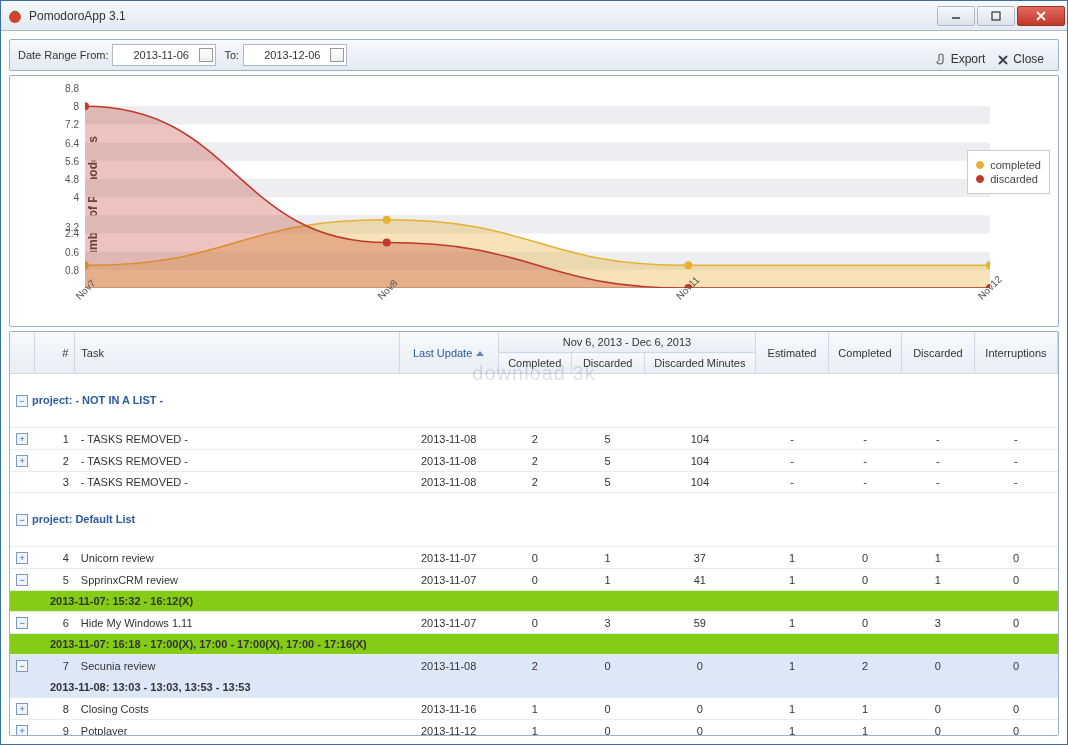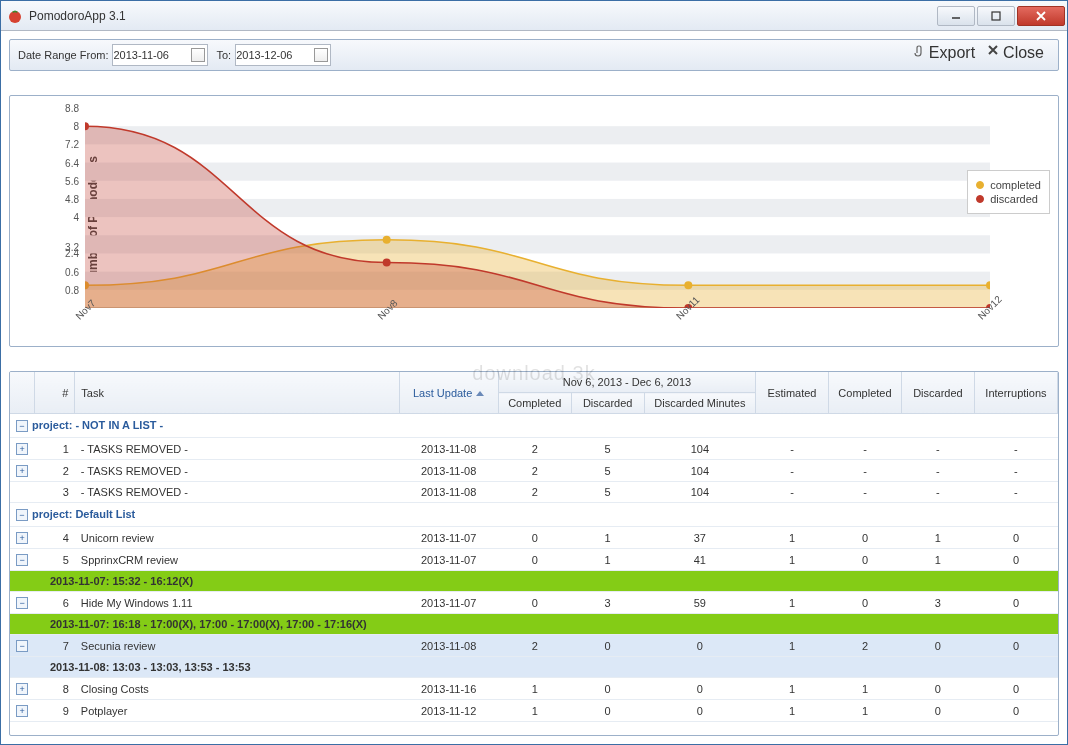--- a/index.html
+++ b/index.html
@@ -4,42 +4,42 @@
 <style>
   * { box-sizing: border-box; margin: 0; padding: 0; font-family: Tahoma, Arial, sans-serif; }
   body { background: #fff; width: 1068px; height: 745px; overflow: hidden; position: relative; }
   .window { width: 1068px; height: 745px; border: 1px solid #3b6ea5; background: #fff; display: flex; flex-direction: column; box-shadow: 0 0 6px rgba(0,0,0,0.3); }
   .titlebar { height: 30px; background: linear-gradient(#f7f9fc,#e3eaf3); border-bottom: 1px solid #b0b8c4; display: flex; align-items: center; padding: 0 2px 0 6px; font-size: 12px; color: #333; }
   .app-icon { width: 16px; height: 16px; margin-right: 6px; }
   .title-text { flex: 1; }
   .win-btn { width: 38px; height: 20px; border: 1px solid #b0b8c4; border-radius: 2px; background: linear-gradient(#f7f9fc,#dae2ec); margin-left: 2px; display: flex; align-items: center; justify-content: center; font-size: 11px; color: #333; cursor: pointer; }
   .win-btn.close { background: linear-gradient(#e36a5f,#c0392b); color: #fff; width: 48px; border-color: #a03224; }
   .win-btn.close svg path { stroke: #fff; }
-  .content { flex: 1; padding: 8px; display: flex; flex-direction: column; gap: 24px; overflow: hidden; }
+  .content { flex: 1; padding: 8px; display: flex; flex-direction: column; gap: 4px; overflow: hidden; }
   .toolbar { height: 32px; border: 1px solid #9cb0c9; background: linear-gradient(#f7f9fc,#e3eaf3); display: flex; align-items: center; padding: 0 8px; font-size: 11px; color: #333; border-radius: 2px; }
   .toolbar .label { margin-right: 4px; }
-  .date-input { width: 96px; height: 22px; border: 1px solid #b0b8c4; background: #fff; display: flex; align-items: center; padding: 0 0; font-size: 11px; margin-right: 8px; position: relative; }
+  .date-input { width: 104px; height: 22px; border: 1px solid #b0b8c4; background: #fff; display: flex; align-items: center; padding: 0 20px; font-size: 11px; margin-right: 8px; position: relative; }
   .date-input .cal { position: absolute; right: 2px; width: 14px; height: 14px; border: 1px solid #999; background: linear-gradient(#fff,#eee); }
   .spacer { flex: 1; }
-  .tool-btn { height: 22px; display: flex; align-items: flex-start; gap: 4px; padding: 0 6px; font-size: 16px; color: #333; cursor: pointer; }
+  .tool-btn { height: 22px; display: flex; align-items: flex-end; gap: 4px; padding: 0 6px; font-size: 12px; color: #333; cursor: pointer; }
   .chart-panel { height: 252px; border: 1px solid #9cb0c9; background: #fff; position: relative; border-radius: 2px; }
   .chart-area { position: absolute; left: 75px; top: 12px; right: 68px; bottom: 38px; }
   .chart-area .grid { position: absolute; inset: 0; }
   .ytick { position: absolute; right: 100%; transform: translate(-6px,-50%); font-size: 10px; color: #555; }
   .xtick { position: absolute; top: 100%; transform: translate(-50%, 6px) rotate(-45deg); transform-origin: top left; font-size: 10px; color: #555; }
   .ylab { position: absolute; left: 18px; top: 50%; transform: translateY(-50%) rotate(-90deg); transform-origin: center; font-size: 12px; font-weight: bold; color: #444; white-space: nowrap; }
   .legend { position: absolute; right: 8px; top: 74px; border: 1px solid #ccc; background: #fff; padding: 6px 8px; font-size: 11px; color: #444; }
   .legend-item { display: flex; align-items: center; gap: 6px; margin: 2px 0; }
   .legend-dot { width: 8px; height: 8px; border-radius: 50%; border: 1px solid; }
   .table-panel { flex: 1; border: 1px solid #9cb0c9; background: #fff; overflow: auto; font-size: 11px; border-radius: 2px; }
   table { border-collapse: collapse; width: 100%; }
   thead th { border-right: 1px solid #cfd9e6; border-bottom: 1px solid #cfd9e6; background: linear-gradient(#f7f9fc,#e9eef5); font-weight: normal; color: #333; padding: 4px 6px; font-size: 11px; }
   thead th.sorted { color: #2a5b9c; }
   tbody td { border-bottom: 1px solid #e6ecf3; padding: 4px 6px; color: #333; }
-  .group-row td { background: #fff; color: #2a5b9c; font-weight: bold; padding: 5px 6px; }
+  .group-row td { background: #fff; color: #2a5b9c; font-weight: bold; padding: 20px 6px; }
   .group-row .exp { color: #2a5b9c; font-weight: normal; display: inline-block; width: 12px; height: 12px; border: 1px solid #7a9bc4; text-align: center; line-height: 10px; font-size: 9px; background: #f0f5fb; margin-right: 4px; cursor: pointer; }
   .data-row.selected td { background: #dce8f7; }
   .detail-row td { background: #84cc16; color: #333; font-weight: bold; padding-left: 40px; }
   .center { text-align: center; }
   .right { text-align: right; }
   .exp-cell { width: 24px; text-align: center; }
   .exp-cell .exp { color: #2a5b9c; display: inline-block; width: 12px; height: 12px; border: 1px solid #7a9bc4; text-align: center; line-height: 10px; font-size: 9px; background: #f0f5fb; cursor: pointer; }
   .watermark { position: absolute; top: 362px; left: 50%; transform: translateX(-50%); font-size: 20px; color: rgba(0,0,0,0.12); font-weight: normal; letter-spacing: 1px; pointer-events: none; z-index: 5; }
   .sort-arrow { display: inline-block; width: 0; height: 0; border-left: 4px solid transparent; border-right: 4px solid transparent; border-bottom: 5px solid #6a89b8; margin-left: 4px; vertical-align: middle; }
 </style>

